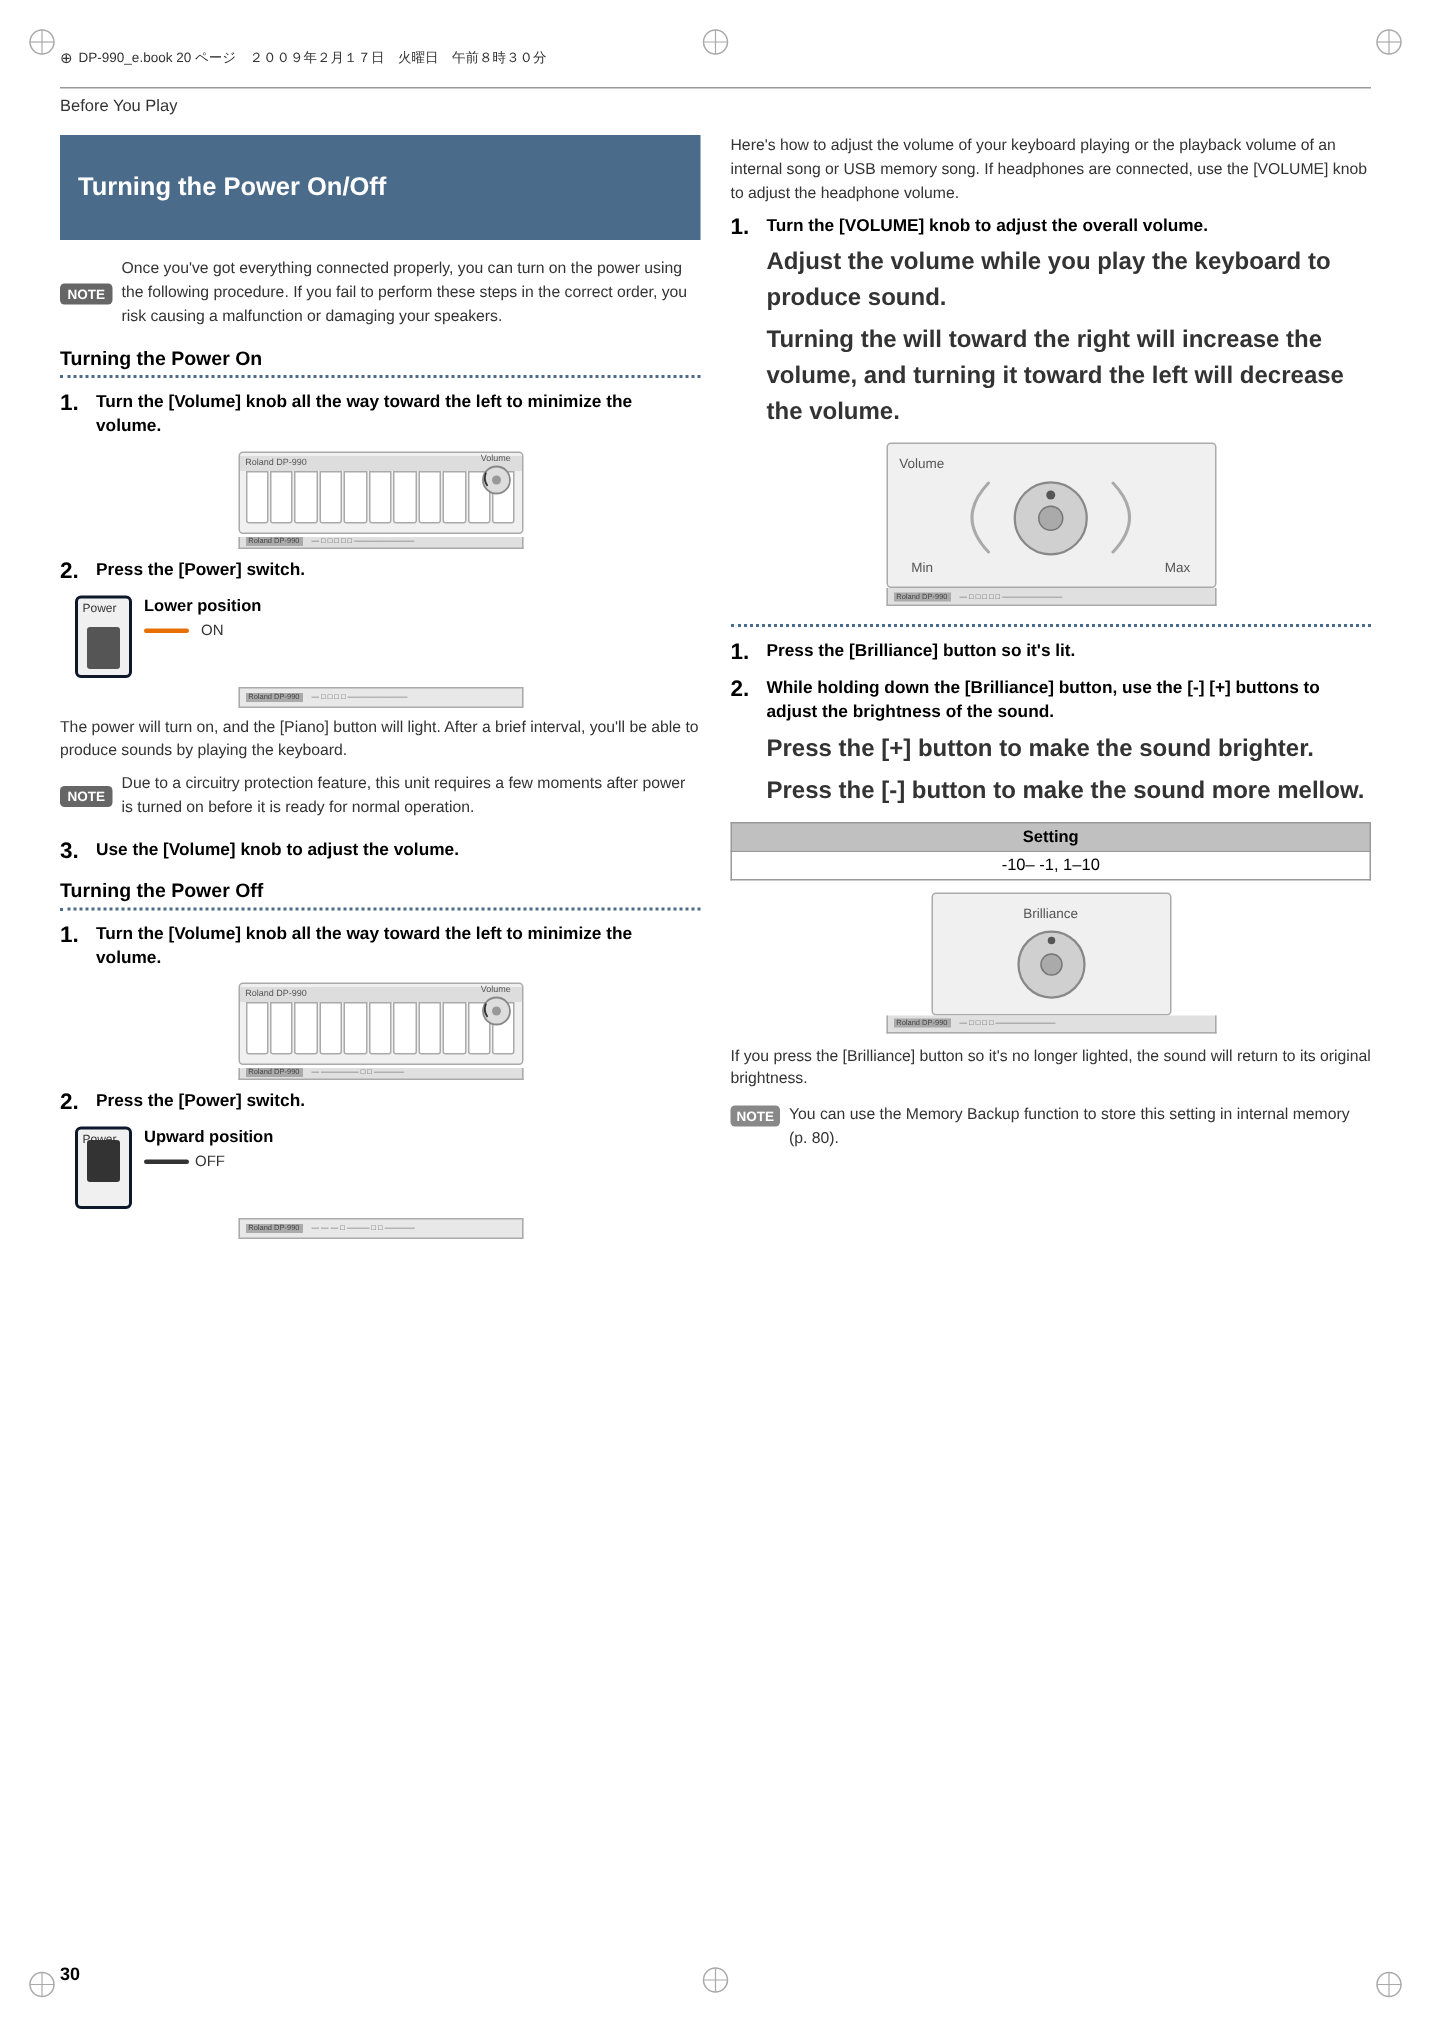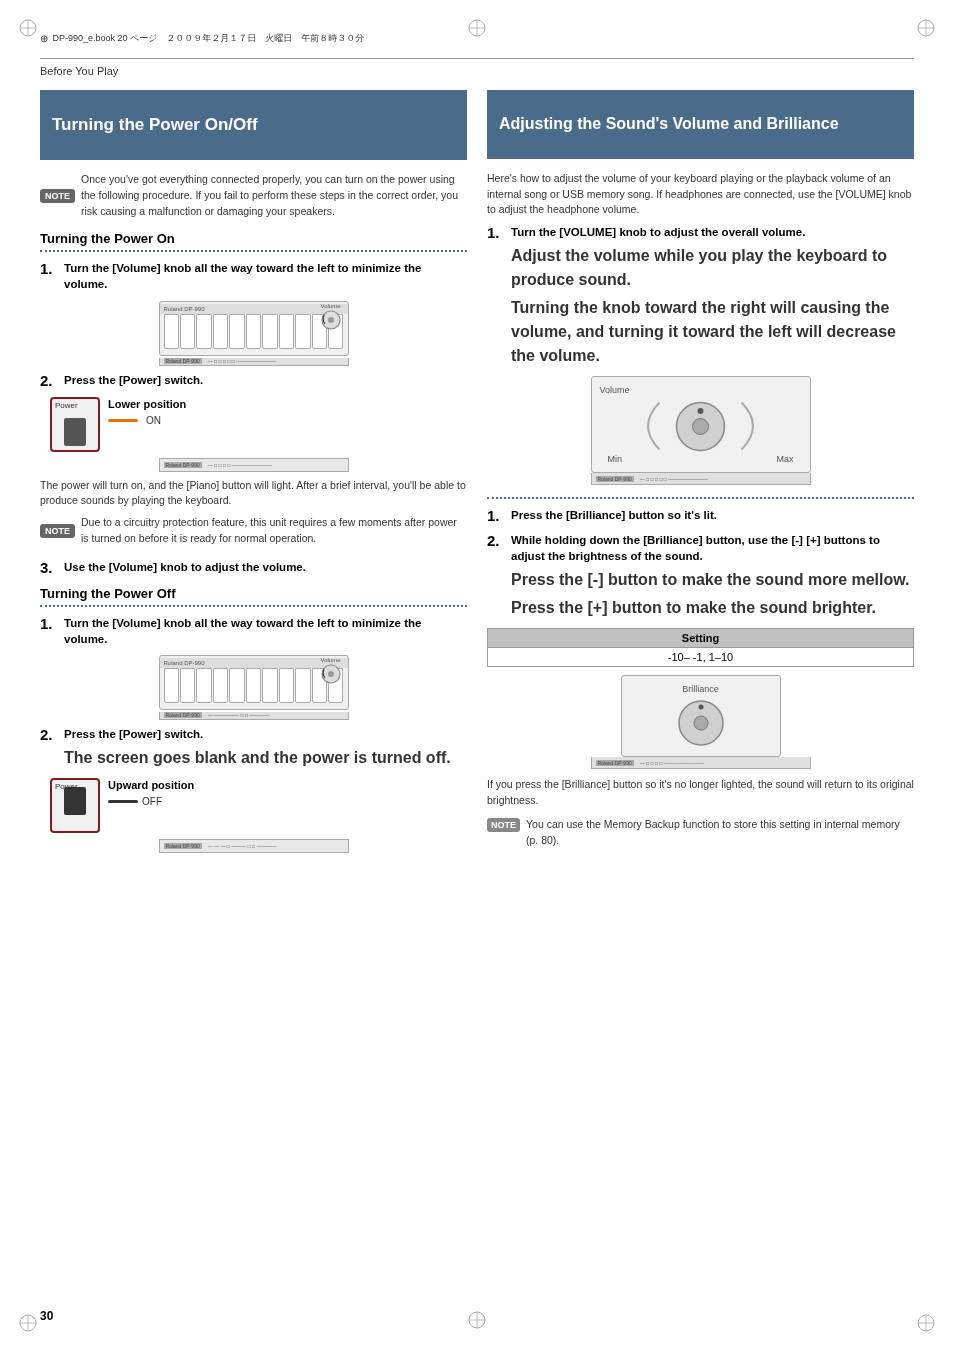--- a/index.html
+++ b/index.html
@@ -189,23 +189,23 @@
     }
 
     
     .power-diagram {
       display: flex;
       align-items: flex-start;
       gap: 8px;
       margin: 6px 0;
     }
     .power-switch-box {
-      width: 50px;
+      width: 38px;
       height: 55px;
-      border: 2px solid #7f1d1d;
+      border: 2px solid #0f172a;
       border-radius: 4px;
       display: flex;
       flex-direction: column;
       align-items: center;
       justify-content: flex-start;
       padding: 3px;
       position: relative;
       background: #f0f0f0;
     }
     .power-label-small {
@@ -532,21 +532,20 @@
           <div style="width:190px;height:8px;background:#e0e0e0;border:1px solid #aaa;border-top:none;display:flex;align-items:center;padding:0 4px;gap:6px;">
             <span style="font-size:5px;color:#444;background:#aaa;padding:0 2px;">Roland DP-990</span>
             <span style="font-size:5px;color:#555;">— ————— □ □ ————</span>
           </div>
         </div>
 
         <div class="step">
           <div class="step-number">2.</div>
           <div class="step-content">
             <div class="step-text">Press the [Power] switch.</div>
-            <div class="step-subtext">The screen goes blank and the power is turned off.</div>
           </div>
         </div>
 
         <div class="power-diagram" style="margin-left: 10px;">
           <div class="power-switch-box">
             <span class="power-label-small">Power</span>
 
             <div class="switch-rect-off"></div>
           </div>
           <div class="switch-annotation">
@@ -565,30 +564,29 @@
             <span style="font-size:5px;color:#444;background:#aaa;padding:0 2px;">Roland DP-990</span>
             <span style="font-size:5px;color:#555;">— — — □ ——— □ □ ————</span>
           </div>
         </div>
 
       </div>
     </div>
 
     <div class="right-col">
 
-      <div class="section-title-box" style="font-size:16px;">Adjusting the Sound's Volume and Brilliance</div>
 
       <div class="body-text">Here's how to adjust the volume of your keyboard playing or the playback volume of an internal song or USB memory song. If headphones are connected, use the [VOLUME] knob to adjust the headphone volume.</div>
 
       <div class="step">
         <div class="step-number">1.</div>
         <div class="step-content">
           <div class="step-text">Turn the [VOLUME] knob to adjust the overall volume.</div>
           <div class="step-subtext">Adjust the volume while you play the keyboard to produce sound.</div>
-          <div class="step-subtext">Turning the knob toward the right will causing the volume, and turning it toward the left will decrease the volume.</div>
+          <div class="step-subtext">Turning the will toward the right will increase the volume, and turning it toward the left will decrease the volume.</div>
         </div>
       </div>
 
       <div class="image-area">
         <div style="width:220px;background:#f0f0f0;border:1px solid #aaa;padding:8px;border-radius:3px;">
           <div style="font-size:9px;color:#555;margin-bottom:4px;">Volume</div>
           <div style="display:flex;align-items:center;justify-content:center;gap:10px;">
 
             <svg width="28" height="55" viewBox="0 0 28 55">
               <path d="M 24 4 Q 2 27 24 50" fill="none" stroke="#aaa" stroke-width="2" stroke-linecap="round"></path>
@@ -623,22 +621,22 @@
           <div class="step-number">1.</div>
           <div class="step-content">
             <div class="step-text">Press the [Brilliance] button so it's lit.</div>
           </div>
         </div>
 
         <div class="step">
           <div class="step-number">2.</div>
           <div class="step-content">
             <div class="step-text">While holding down the [Brilliance] button, use the [-] [+] buttons to adjust the brightness of the sound.</div>
+            <div class="step-subtext">Press the [+] button to make the sound brighter.</div>
             <div class="step-subtext">Press the [-] button to make the sound more mellow.</div>
-            <div class="step-subtext">Press the [+] button to make the sound brighter.</div>
           </div>
         </div>
 
         <table class="setting-table">
           <thead>
             <tr>
               <th>Setting</th>
             </tr>
           </thead>
           <tbody>

